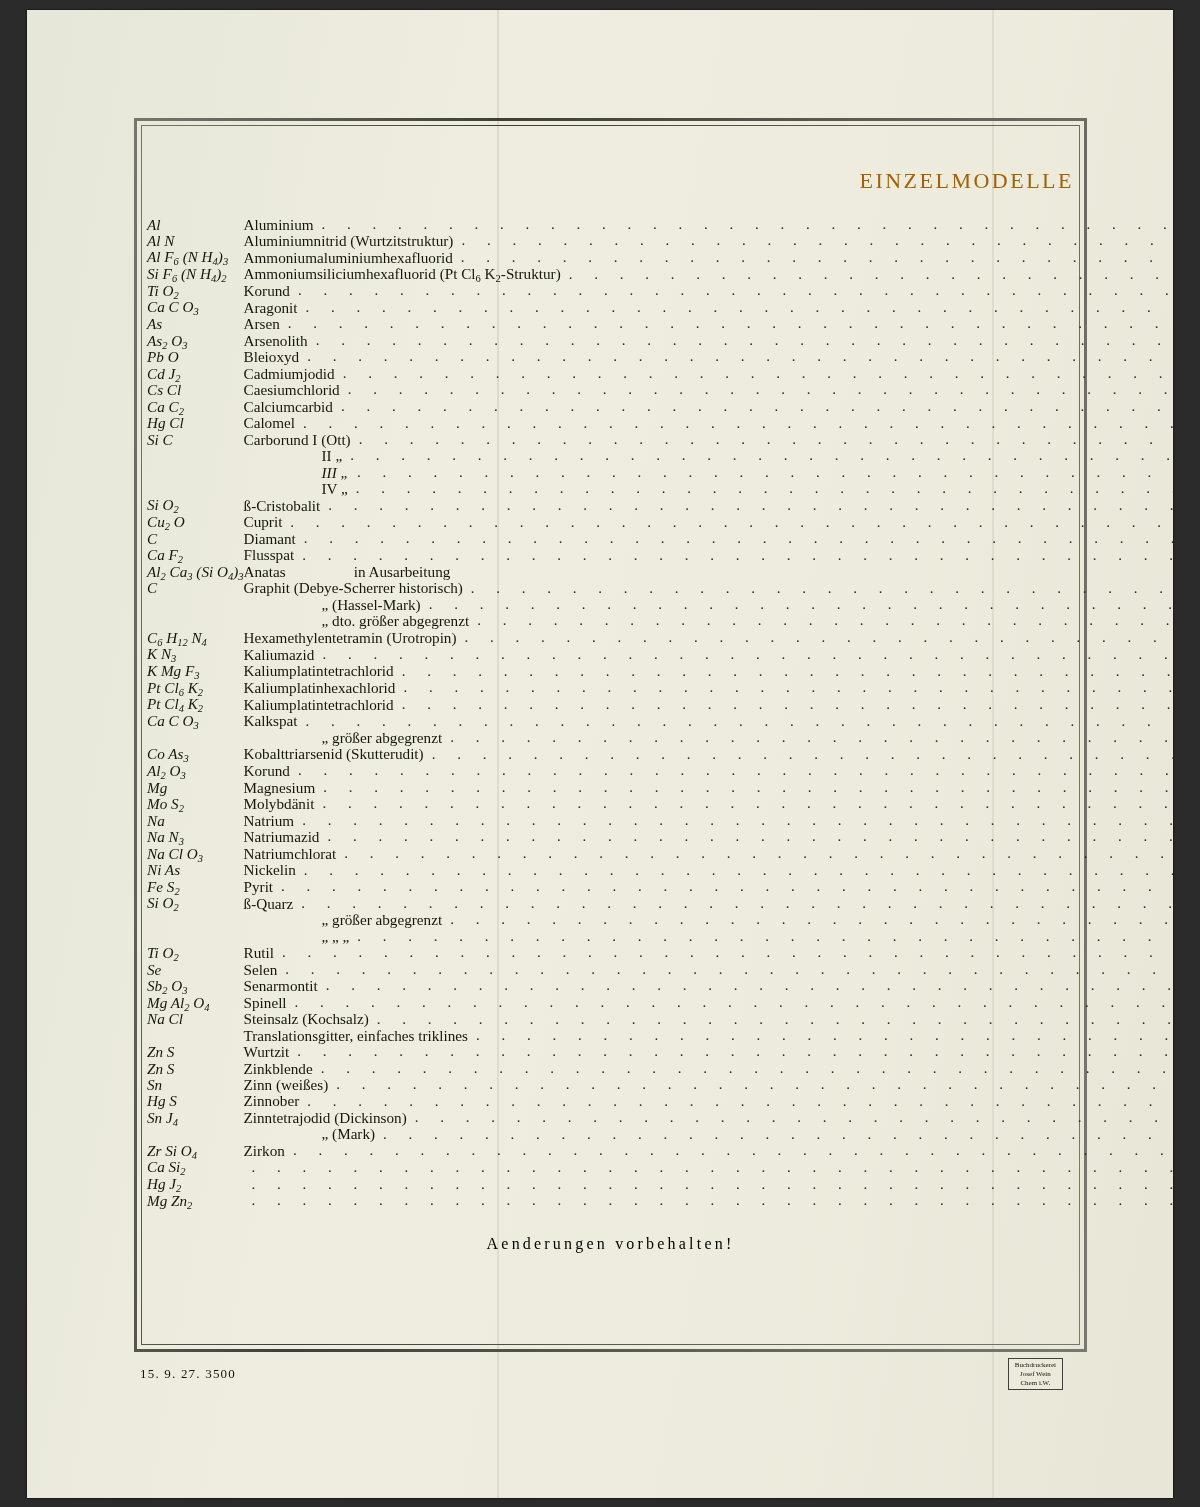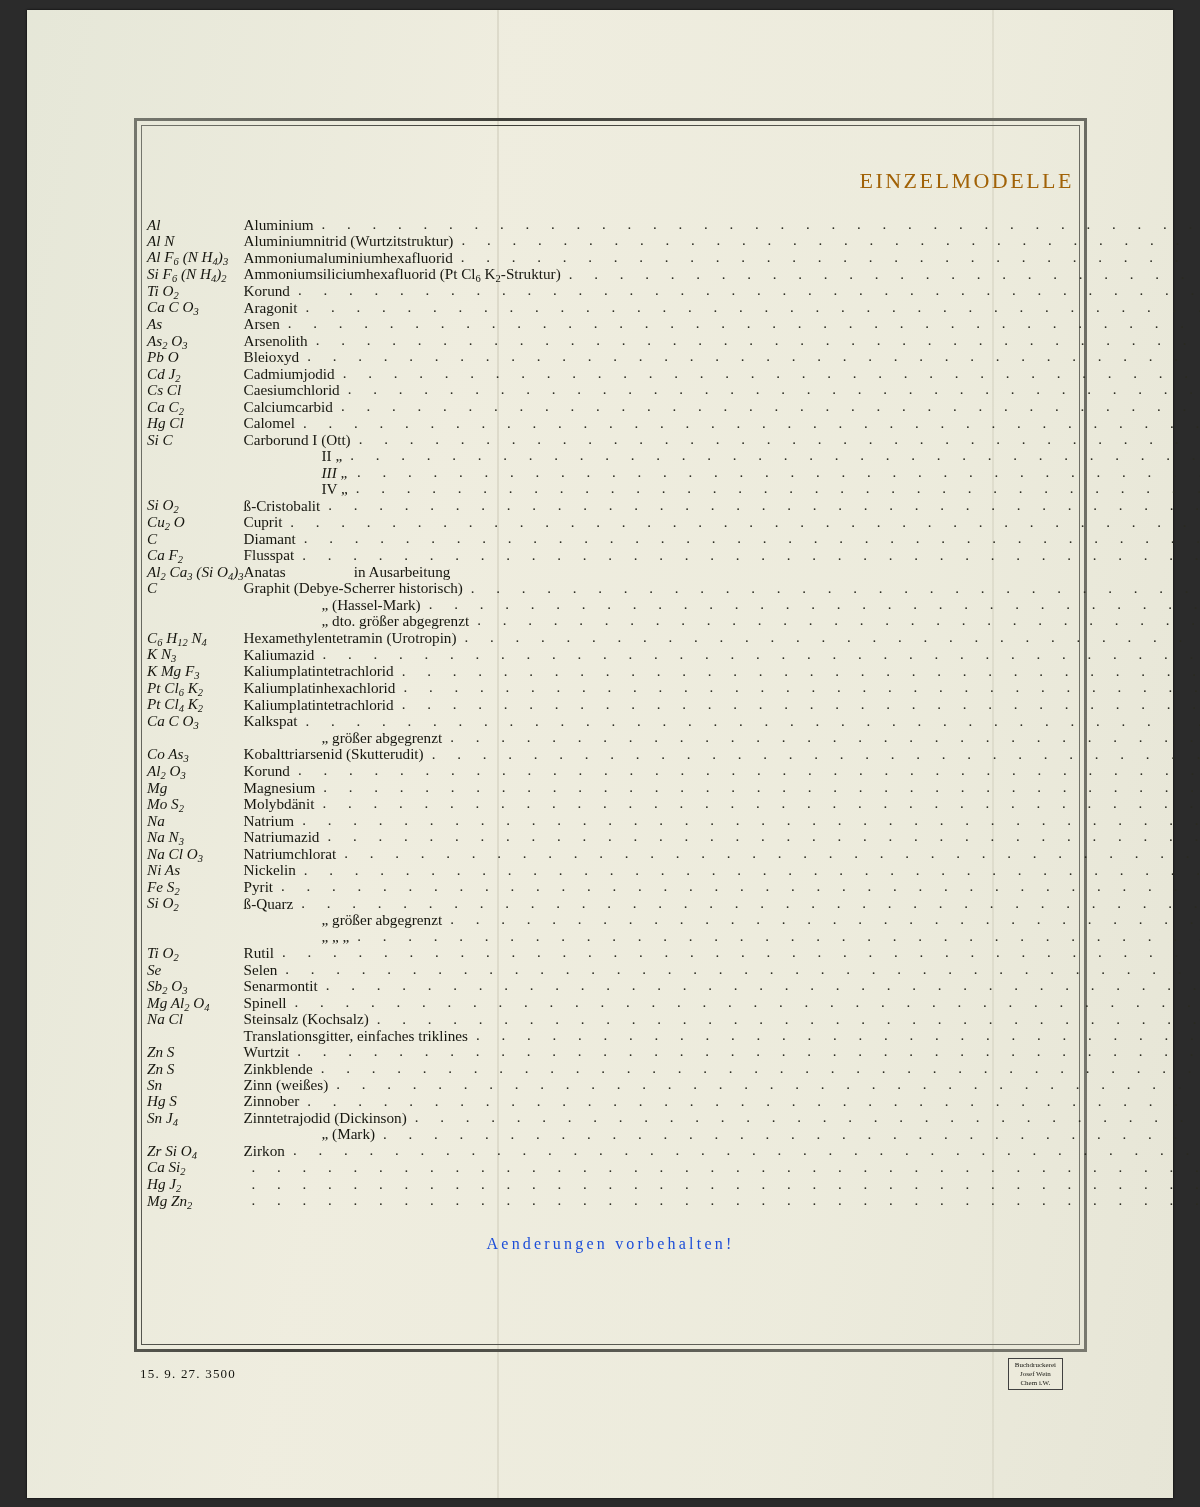--- a/index.html
+++ b/index.html
@@ -72,21 +72,21 @@
   td.name{width:auto;position:relative;padding-right:6px;}
   .nm{display:flex;align-items:flex-end;}
   .nm .txt{flex:0 0 auto;padding-right:8px;text-align:right;}
   .nm .dots{flex:1 1 auto;overflow:hidden;white-space:nowrap;letter-spacing:9px;font-size:15px;line-height:1;text-align:left;color:#2a2a20;}
   sub{font-size:10.5px;vertical-align:baseline;position:relative;top:3px;}
   .footnote{
     text-align:center;
     margin-top:26px;
     font-size:16px;
     letter-spacing:3.2px;
-    color:#1d4ed8;
+    color:#000000;
   }
   .imprint{
     position:absolute;
     left:113px;top:1356px;
     font-size:13px;
     letter-spacing:1.2px;
     color:#14140f;
     z-index:4;
   }
   .printer{

